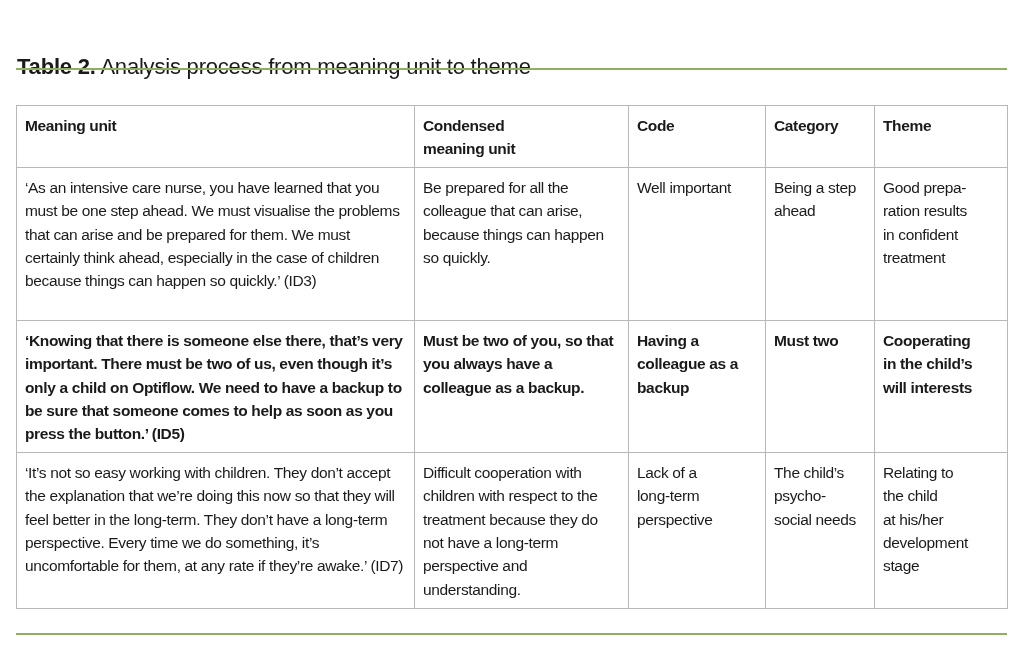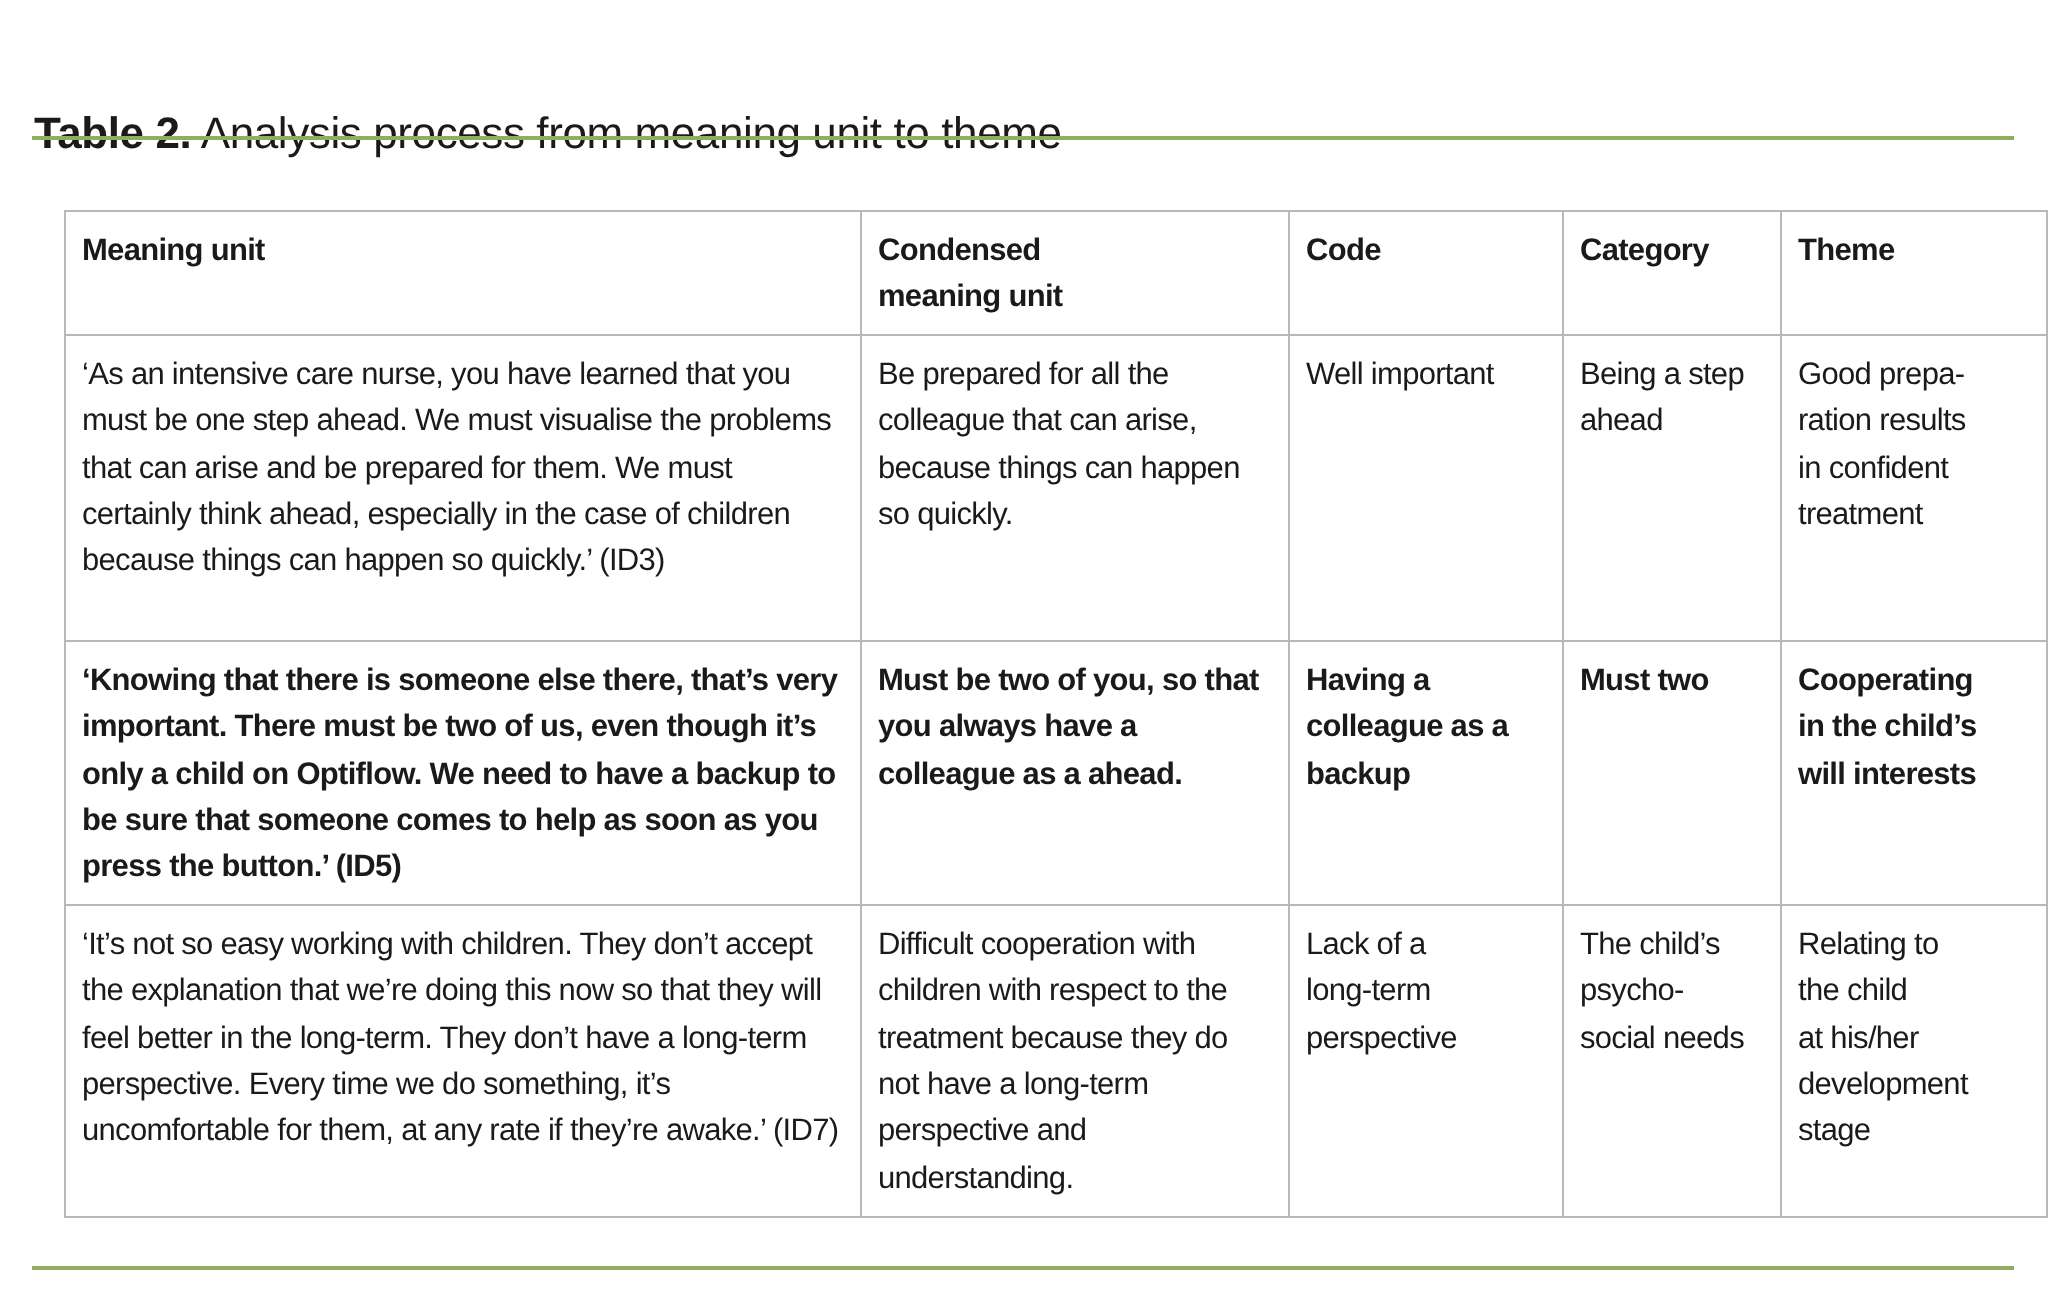--- a/index.html
+++ b/index.html
@@ -33,21 +33,21 @@
     left: 16px;
     width: 991px;
     height: 2px;
     background: #8fae5f;
   }
   .rule.top { top: 68px; }
   .rule.bottom { top: 633px; }
 
   table.analysis {
     position: absolute;
-    left: 32px;
+    left: 16px;
     top: 105px;
     width: 991px;
     border-collapse: collapse;
     table-layout: fixed;
     font-size: 15.5px;
     line-height: 23.4px;
   }
   table.analysis th,
   table.analysis td {
     border: 1px solid #b8b8b8;
@@ -131,21 +131,21 @@
 ration results
 in confident
 treatment</span>
         </td>
     </tr>
     <tr class="r2">
       <td>
           <span class="cell-text">‘Knowing that there is someone else there, that’s very important. There must be two of us, even though it’s only a child on Optiflow. We need to have a backup to be sure that someone comes to help as soon as you press the button.’ (ID5)</span>
         </td>
       <td>
-          <span class="cell-text">Must be two of you, so that you always have a colleague as a ahead.</span>
+          <span class="cell-text">Must be two of you, so that you always have a colleague as a backup.</span>
         </td>
       <td>
           <span class="cell-text">Having a
 colleague as a
 backup</span>
         </td>
       <td>
           <span class="cell-text">Must two</span>
         </td>
       <td>

